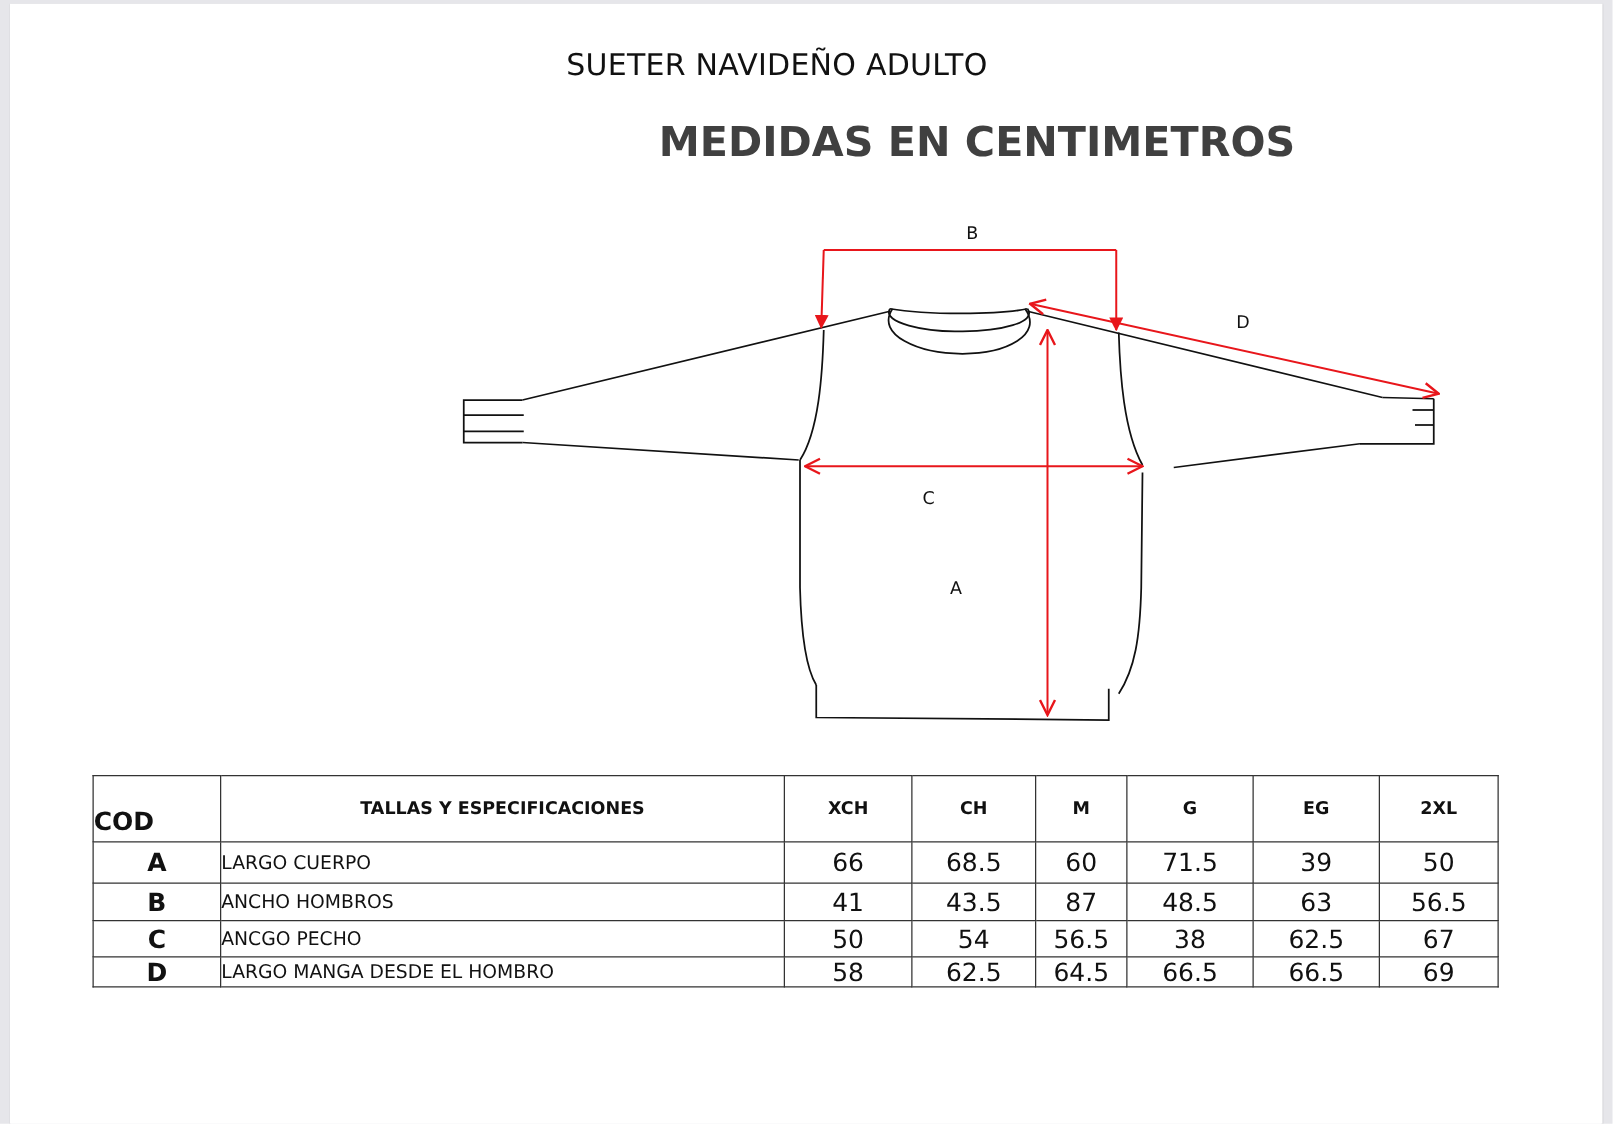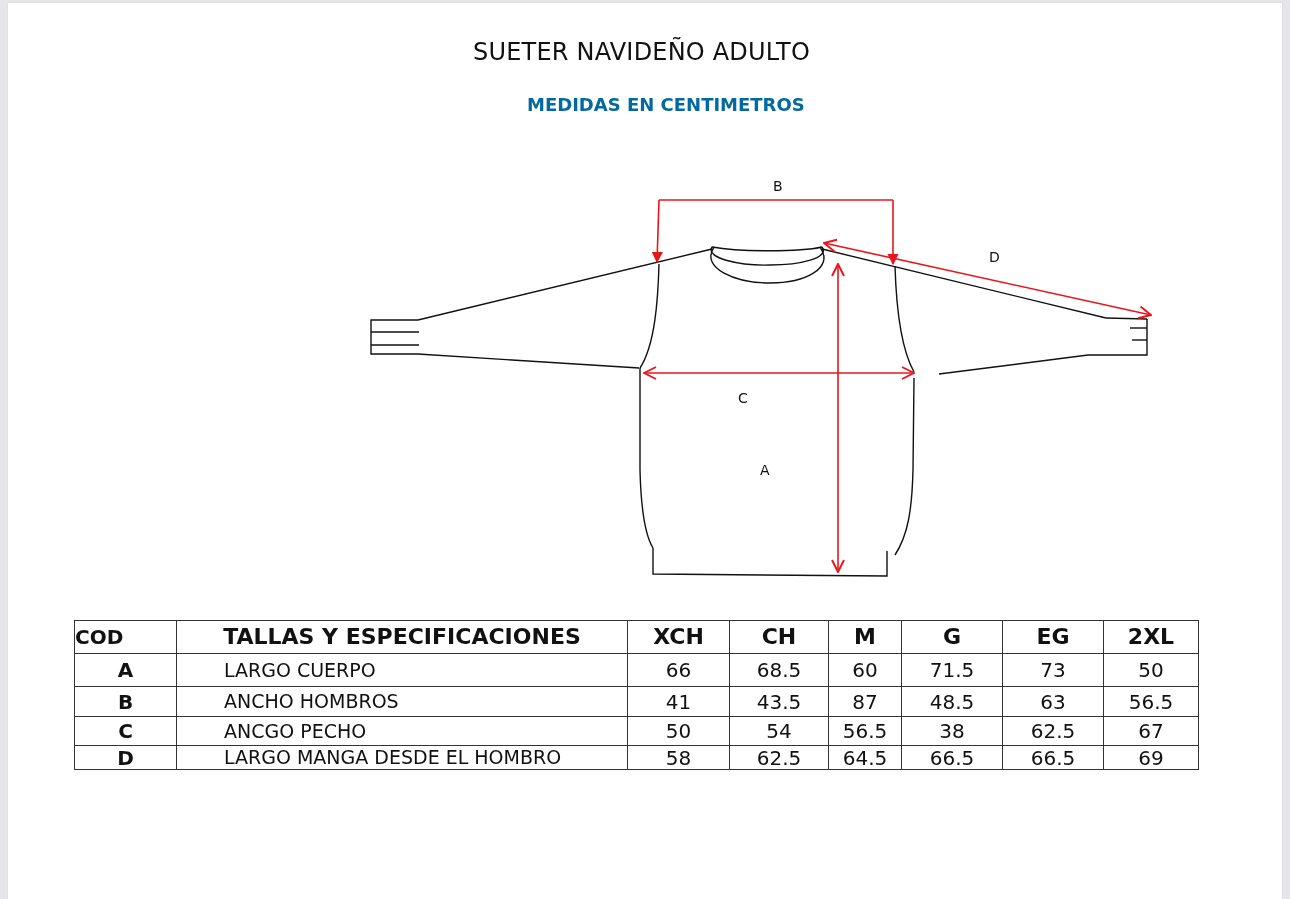--- a/index.html
+++ b/index.html
@@ -12,45 +12,45 @@
     .page {
       position: absolute; left: 8px; top: 3px; width: 1274px; height: 900px;
       background: #ffffff;
       box-shadow: 0 0 1px #c8c8cc;
     }
     .title {
       position: absolute; left: 0; top: 38px; width: 1282px;
       text-align: left;
       font-size: 24px; color: #111; letter-spacing: 0.2px;
     }
-    .title span { position: absolute; left: 453px; white-space: nowrap; margin-left: 20px; }
+    .title span { position: absolute; left: 453px; white-space: nowrap; }
     .subtitle {
       position: absolute; top: 94px; left: 527px;
-      font-size: 18px; font-weight: bold; color: #0369a1; white-space: nowrap;
+      font-size: 33px; font-weight: bold; color: #404040; white-space: nowrap;
     }
     .diagram { position: absolute; left: 0; top: 0; }
     .dim-label { font-family: "DejaVu Sans", sans-serif; font-size: 14px; fill: #111; }
     table.spec {
       position: absolute; left: 74px; top: 620px;
       border-collapse: collapse;
       font-family: "DejaVu Sans", sans-serif;
       color: #111;
     }
     table.spec td, table.spec th {
       border: 1.3px solid #333;
       padding: 0;
       text-align: center;
       font-size: 20px;
       line-height: 1;
       white-space: nowrap;
     }
-    table.spec th { font-weight: bold; height: 32px; font-size: 22px; }
-    table.spec th.cod { text-align: left; font-size: 20px; padding-top: 0; }
+    table.spec th { font-weight: bold; height: 32px; font-size: 14px; }
+    table.spec th.cod { text-align: left; font-size: 20px; padding-top: 20px; }
     table.spec td.cod { font-weight: bold; }
-    table.spec td.desc { text-align: left; font-size: 19px; padding-left: 47px; }
+    table.spec td.desc { text-align: left; font-size: 15px; }
     tr.r0 td { height: 32px; }
     tr.r1 td { height: 29px; }
     tr.r2 td { height: 28px; }
     tr.r3 td { height: 23px; }
   </style>
 </head>
 <body>
 
 <div class="page"></div>
 
@@ -146,21 +146,21 @@
     </tr>
   </thead>
   <tbody>
     <tr class="r0">
       <td class="cod">A</td>
       <td class="desc">LARGO CUERPO</td>
       <td>66</td>
       <td>68.5</td>
       <td>60</td>
       <td>71.5</td>
-      <td>73</td>
+      <td>39</td>
       <td>50</td>
     </tr>
     <tr class="r1">
       <td class="cod">B</td>
       <td class="desc">ANCHO HOMBROS</td>
       <td>41</td>
       <td>43.5</td>
       <td>87</td>
       <td>48.5</td>
       <td>63</td>

